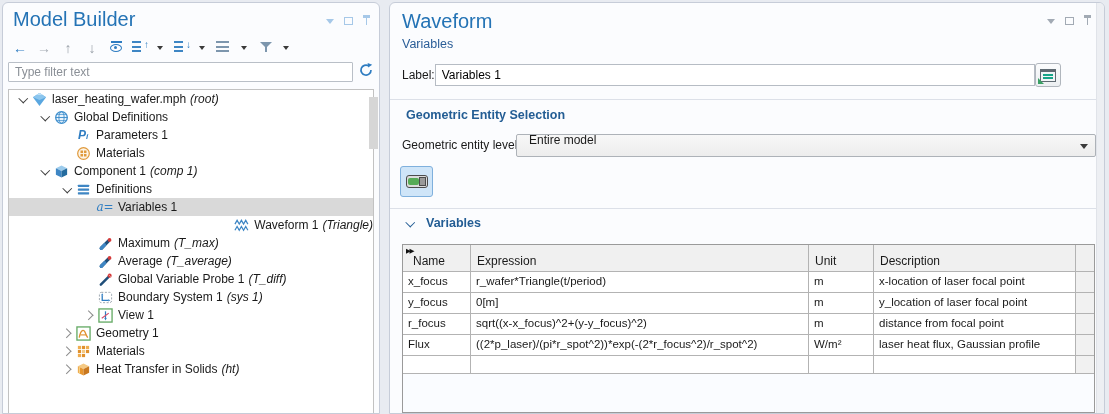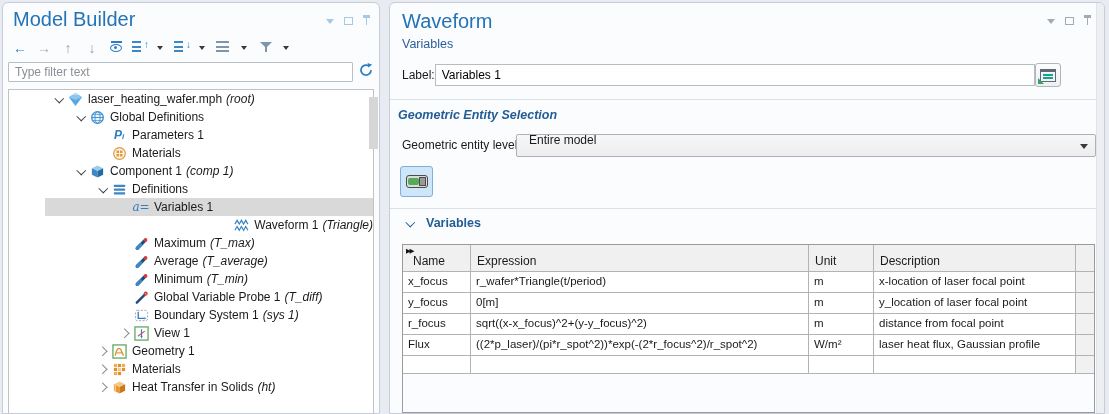--- a/index.html
+++ b/index.html
@@ -38,21 +38,21 @@
   .ic-list .l-arrow{position:absolute;right:-1px;top:-1px;font-size:10px;font-weight:bold;color:#2e7cc1;}
   .ic-funnel{position:relative;width:14px;height:14px;display:inline-block;}
   .ic-funnel::before{content:"";position:absolute;left:1px;top:2px;width:0;height:0;border-left:6px solid transparent;border-right:6px solid transparent;border-top:6px solid #7d96ad;}
   .ic-funnel::after{content:"";position:absolute;left:6px;top:7px;width:2px;height:5px;background:#7d96ad;}
 
   #mb-filter-row{position:absolute;left:5px;right:26px;top:59px;height:20px;}
   #filter-input{width:100%;height:20px;box-sizing:border-box;border:1px solid #b9bfc7;background:#fff;font-family:inherit;font-size:12px;padding:1px 6px;color:#333;border-radius:1px;}
   #filter-input::placeholder{color:#8a8f96;}
   #refresh-btn{position:absolute;right:3px;top:58px;width:20px;height:20px;display:flex;align-items:center;justify-content:center;background:none;border:none;padding:0;}
 
-  #tree{position:absolute;left:5px;right:5px;top:86px;bottom:0;border:1px solid #c2c2c2;border-bottom:none;background:#fff;overflow:hidden;padding-left:36px;}
+  #tree{position:absolute;left:5px;right:5px;top:86px;bottom:0;border:1px solid #c2c2c2;border-bottom:none;background:#fff;overflow:hidden;}
   .tree-row{display:flex;align-items:center;height:18px;white-space:nowrap;}
   .tree-row.selected{background:#d9d9d9;}
   .chev{width:16px;flex:0 0 16px;display:flex;align-items:center;justify-content:center;}
   .chev-down::before{content:"";width:5.5px;height:5.5px;border-right:1.6px solid #3c3c3c;border-bottom:1.6px solid #3c3c3c;transform:rotate(45deg);margin-top:-2px;}
   .chev-right::before{content:"";width:5.5px;height:5.5px;border-right:1.6px solid #8a8a8a;border-bottom:1.6px solid #8a8a8a;transform:rotate(-45deg);margin-left:-2px;}
   .tree-ic{width:16px;height:16px;flex:0 0 16px;margin-right:5px;display:flex;align-items:center;justify-content:center;}
   .tree-ic svg{width:15px;height:15px;display:block;}
   .ti-pi{color:#2f7dc2;font-size:12px;font-style:italic;font-weight:bold;line-height:1;}
   .ti-pi i{font-size:8px;font-style:italic;}
   .ti-var{color:#2f7dc2;font:italic 12px "DejaVu Serif",serif;line-height:1;}
@@ -68,21 +68,21 @@
   #label-row{position:absolute;left:12px;top:60px;right:16px;display:flex;align-items:center;}
   #label-row .fld-label{flex:0 0 auto;}
   #label-input{flex:0 0 600px;width:600px;height:22px;box-sizing:border-box;border:1px solid #b6bcc4;background:#fff;font-family:inherit;font-size:12px;padding:1px 6px;}
   #rename-btn{width:26px;height:24px;border:1px solid #b0b6bd;border-radius:3px;background:linear-gradient(#fbfcfd,#eceff2);display:flex;align-items:center;justify-content:center;padding:0;}
   .doc-ic{position:relative;width:16px;height:13px;background:#f2f5f7;border:1px solid #5f6a72;box-sizing:border-box;}
   .doc-ic::before{content:"";position:absolute;left:0;top:0;right:0;height:2.4px;background:#5f6a72;}
   .doc-ic .tl1,.doc-ic .tl2{position:absolute;left:2px;width:10px;height:1.6px;background:#17a589;}
   .doc-ic .tl1{top:4.5px;} .doc-ic .tl2{top:7.5px;}
   .doc-ic .grn{position:absolute;left:-3px;bottom:-3px;width:0;height:0;border-bottom:6px solid #3aa064;border-right:6px solid transparent;}
   .section-title{color:#235d94;font-size:12.5px;font-weight:600;}
-  #ges-title{position:absolute;left:8px;top:105px;font-style:italic;}
+  #ges-title{position:absolute;left:16px;top:105px;}
   #level-row{position:absolute;left:12px;top:131px;right:8px;height:23px;}
   #level-row .fld-label{position:absolute;left:0;top:4px;}
   #level-select{position:absolute;left:114px;right:0;height:23px;box-sizing:border-box;border:1px solid #adb2b8;border-radius:2px;background:linear-gradient(#f7f7f7,#ededed);display:flex;align-items:center;padding:0 22px 12px 12px;}
   #level-select .sel-caret{position:absolute;right:7px;top:9px;width:0;height:0;border-left:4px solid transparent;border-right:4px solid transparent;border-top:5px solid #3a3a3a;}
   #toggle-btn{position:absolute;left:10px;top:163px;width:33px;height:31px;border:1px solid #7fb0dd;border-radius:3px;background:#cfe5f8;display:flex;align-items:center;justify-content:center;padding:0;}
   .tgl{position:relative;width:22px;height:13px;border:1.5px solid #4c4c4c;border-radius:3px;background:#dcdcdc;box-sizing:border-box;}
   .tgl::before{content:"";position:absolute;left:1px;top:1.5px;width:11px;height:7px;background:#56ab56;border-radius:2px;}
   .tgl::after{content:"";position:absolute;right:1px;top:0.5px;width:7px;height:9px;background:#9a9a9a;border:1px solid #4c4c4c;box-sizing:border-box;}
   #vars-header{position:absolute;left:12px;top:213px;display:flex;align-items:center;gap:8px;}
   #vars-header .chev-down::before{border-color:#235d94;}
@@ -274,32 +274,20 @@
           <span class="chev"></span>
           <span class="tree-ic">
             <svg viewBox="0 0 16 16">
               <line x1="3.5" y1="13" x2="11" y2="5.5" stroke="#1f4e79" stroke-width="3.6" stroke-linecap="round"></line>
               <line x1="3.5" y1="13" x2="7" y2="9.5" stroke="#3e86c4" stroke-width="3.6" stroke-linecap="round"></line>
               <circle cx="12.3" cy="4.2" r="2" fill="#d43a3a"></circle>
             </svg>
           </span>
           <span>Average</span>
           <span class="sfx">(T_average)</span>
-        </div>
-        <div class="tree-row" style="padding-left: 72px;">
-          <span class="chev"></span>
-          <span class="tree-ic">
-            <svg viewBox="0 0 16 16">
-              <line x1="3.5" y1="13" x2="11" y2="5.5" stroke="#1f4e79" stroke-width="3.6" stroke-linecap="round"></line>
-              <line x1="3.5" y1="13" x2="7" y2="9.5" stroke="#3e86c4" stroke-width="3.6" stroke-linecap="round"></line>
-              <circle cx="12.3" cy="4.2" r="2" fill="#d43a3a"></circle>
-            </svg>
-          </span>
-          <span>Minimum</span>
-          <span class="sfx">(T_min)</span>
         </div>
         <div class="tree-row" style="padding-left: 72px;">
           <span class="chev"></span>
           <span class="tree-ic">
             <svg viewBox="0 0 16 16">
               <line x1="3" y1="13.5" x2="11" y2="5.5" stroke="#1f4e79" stroke-width="2.6" stroke-linecap="round"></line>
               <circle cx="12.4" cy="3.9" r="2.2" fill="#d43a3a"></circle>
               <line x1="11.2" y1="2.7" x2="13.6" y2="5.1" stroke="#f0b6b6" stroke-width="0.8"></line>
             </svg>
           </span>

